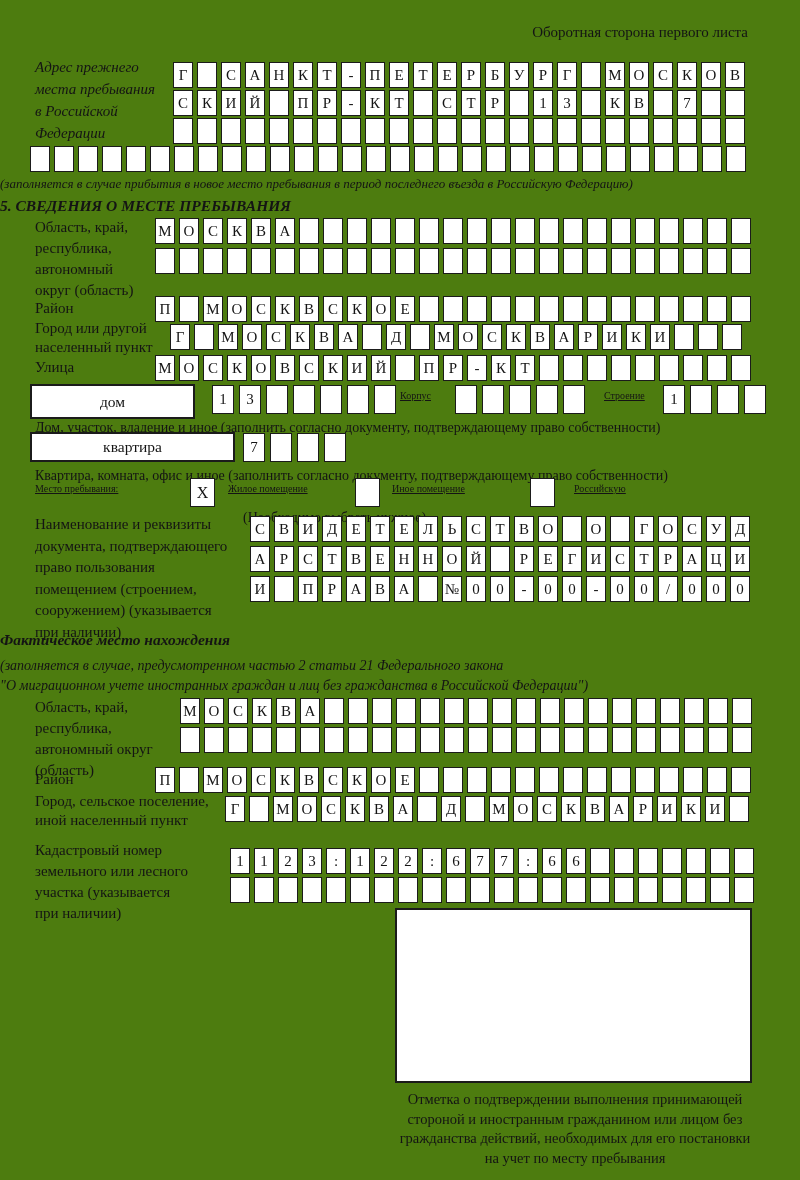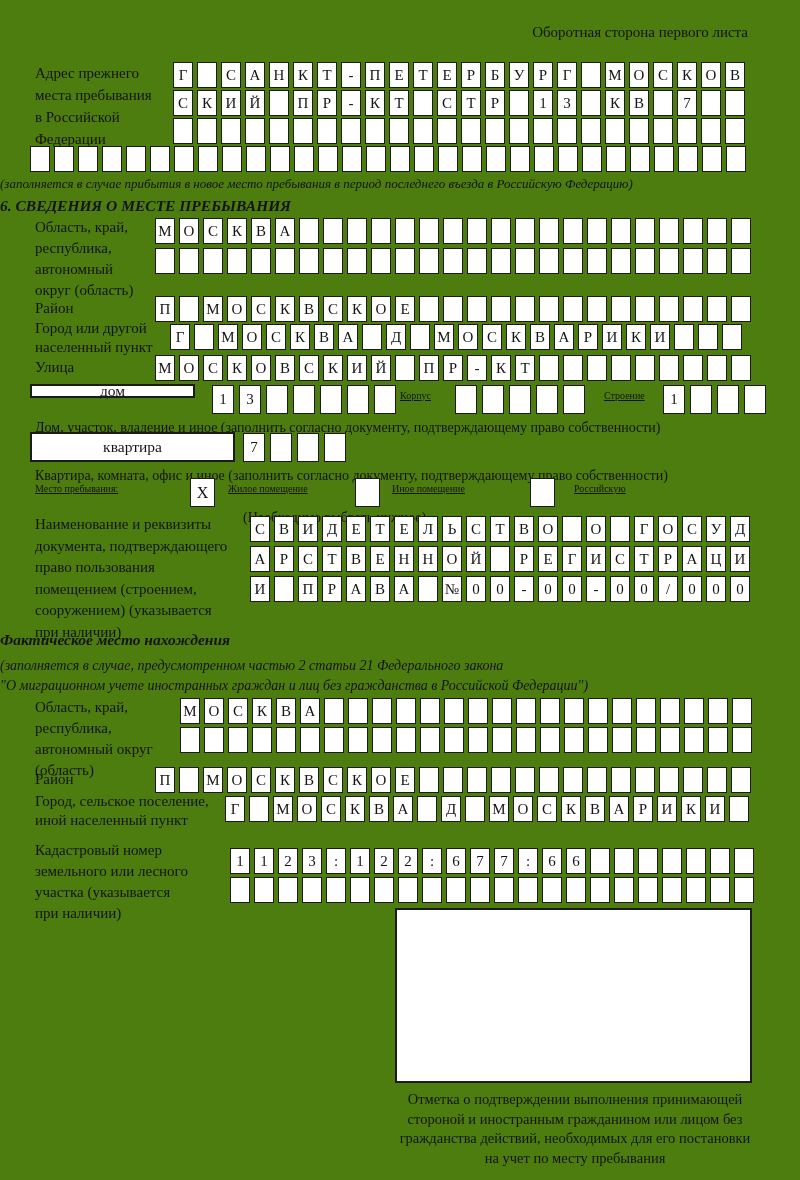--- a/index.html
+++ b/index.html
@@ -32,21 +32,21 @@
   .stamp{box-sizing:border-box;border:2px solid #1b1b1b;background:#fff;}
   .stampnote{font-size:14.5px;line-height:19.5px;text-align:center;white-space:pre-line;}
 </style>
 </head>
 <body>
 
 <div class="page">
 
   <div class="abs label" style="top:22px;right:52px;">Оборотная сторона первого листа</div>
 
-  <div class="abs label lh22" style="left:35px;top:62px;width:145px;">Адрес прежнего
+  <div class="abs label lh22" style="left:35px;top:56px;width:145px;font-style:italic;">Адрес прежнего
 места пребывания
 в Российской
 Федерации</div>
   <div class="abs boxes" style="left:173px;top:62px;">
       <span class="cell">Г</span>
       <span class="cell"></span>
       <span class="cell">С</span>
       <span class="cell">А</span>
       <span class="cell">Н</span>
       <span class="cell">К</span>
@@ -148,21 +148,21 @@
       <span class="cell"></span>
       <span class="cell"></span>
       <span class="cell"></span>
       <span class="cell"></span>
       <span class="cell"></span>
       <span class="cell"></span>
       <span class="cell"></span>
     </div>
   <div class="abs note center" style="top:176px;">(заполняется в случае прибытия в новое место пребывания в период последнего въезда в Российскую Федерацию)</div>
 
-  <div class="abs title center" style="top:197px;">6. СВЕДЕНИЯ О МЕСТЕ ПРЕБЫВАНИЯ</div>
+  <div class="abs title center" style="top:197px;">5. СВЕДЕНИЯ О МЕСТЕ ПРЕБЫВАНИЯ</div>
 
   <div class="abs label" style="left:35px;top:217px;width:120px;">Область, край,
 республика,
 автономный
 округ (область)</div>
   <div class="abs boxes" style="left:155px;top:218px;">
       <span class="cell">М</span>
       <span class="cell">О</span>
       <span class="cell">С</span>
       <span class="cell">К</span>
@@ -296,21 +296,21 @@
       <span class="cell"></span>
       <span class="cell"></span>
       <span class="cell"></span>
       <span class="cell"></span>
       <span class="cell"></span>
       <span class="cell"></span>
       <span class="cell"></span>
       <span class="cell"></span>
     </div>
 
-  <div class="abs rectfield" style="left:30px;top:384px;width:165px;height:14px;">дом</div>
+  <div class="abs rectfield" style="left:30px;top:384px;width:165px;height:35px;">дом</div>
   <div class="abs boxes lg" style="left:212px;top:385px;">
       <span class="cell">1</span>
       <span class="cell">3</span>
       <span class="cell"></span>
       <span class="cell"></span>
       <span class="cell"></span>
       <span class="cell"></span>
       <span class="cell"></span>
     </div>
   <div class="abs inline-label" style="left:400px;top:390px;">Корпус</div>

